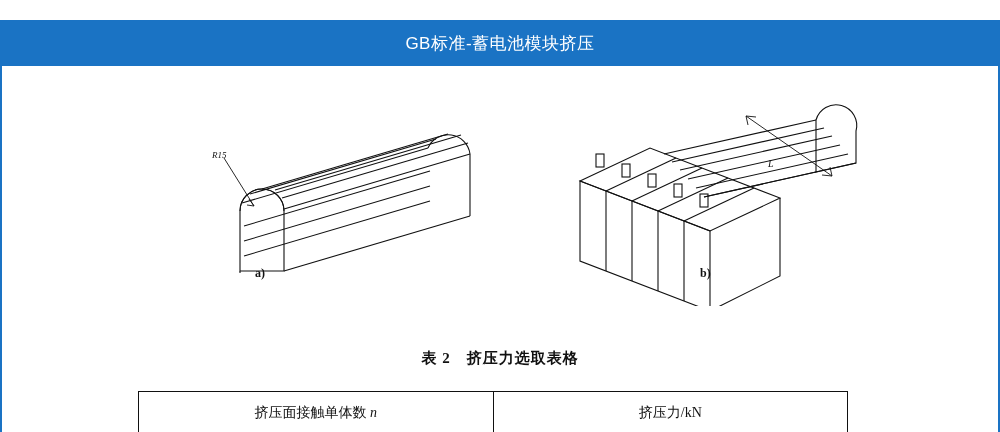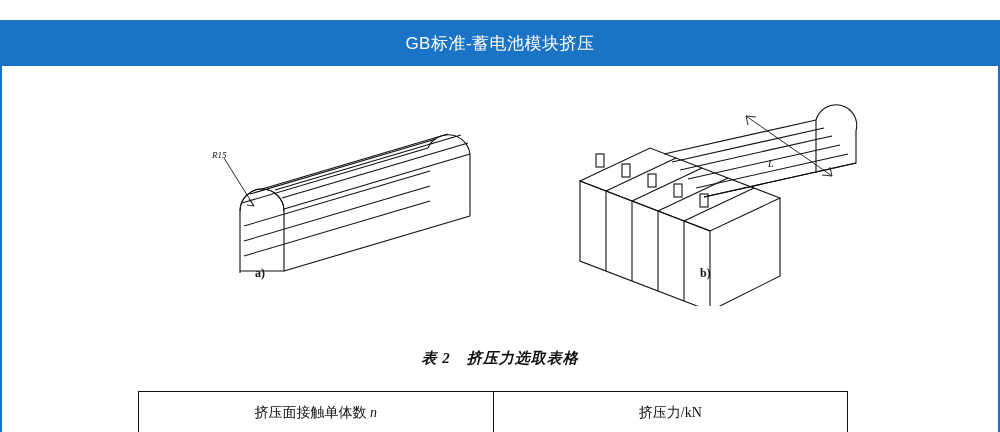--- a/index.html
+++ b/index.html
@@ -100,21 +100,20 @@
     position: absolute;
     left: 0;
     top: 283px;
     width: 1000px;
     text-align: center;
     font-size: 15px;
     font-weight: bold;
     color: #111;
     font-family: "Liberation Serif", serif;
     letter-spacing: 1px;
-    font-style: italic;
   }
   .table-caption .cap-gap { display: inline-block; width: 16px; }
 
   
   .data-table {
     position: absolute;
     left: 138px;
     top: 325px;
     width: 710px;
     border-collapse: collapse;

